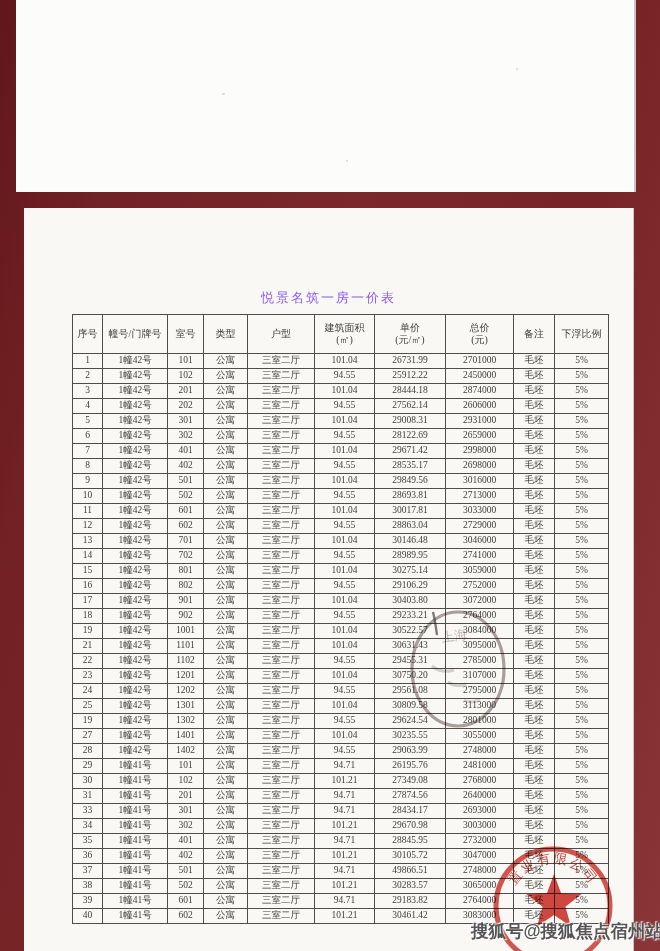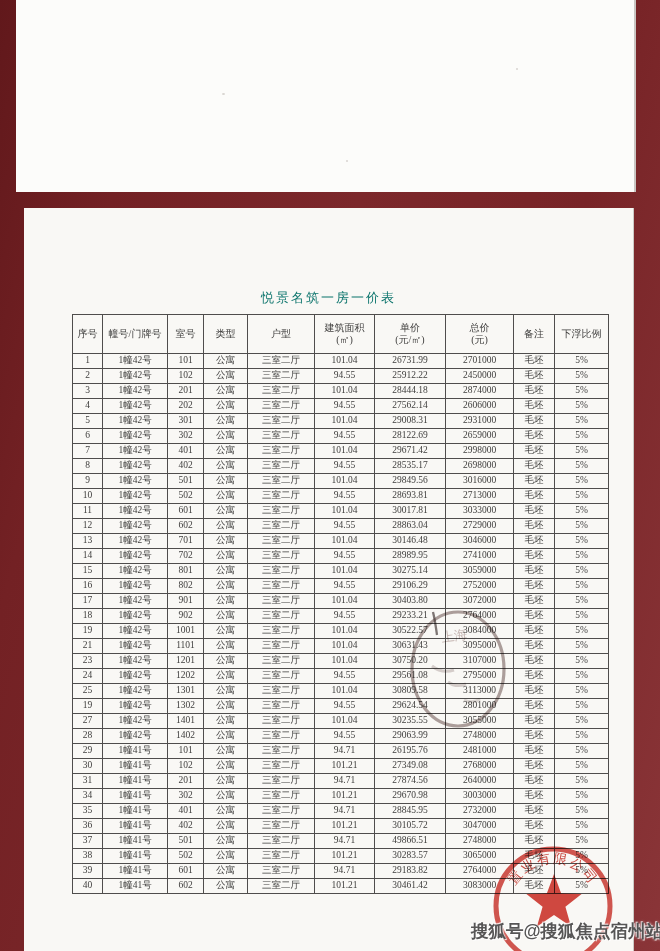--- a/index.html
+++ b/index.html
@@ -12,21 +12,21 @@
     position:absolute;left:16px;top:0;width:618px;height:192px;
     background:#fcfcfa;border-right:2px solid #c9c5c2;
   }
   .speck{position:absolute;background:#d8d5d1;border-radius:50%;}
   .page-doc{
     position:absolute;left:24px;top:208px;width:609px;height:743px;
     background:#f9f8f5;border-right:1px solid #ccc9c5;
   }
   .doc-title{
     position:absolute;left:0;top:81px;width:100%;
-    text-align:center;font-size:13px;color:#0f766e;letter-spacing:2px;
+    text-align:center;font-size:13px;color:#8b5cf6;letter-spacing:2px;
   }
   table.price{
     position:absolute;left:48px;top:106px;width:536px;
     border-collapse:collapse;table-layout:fixed;
   }
   table.price th,table.price td{
     border:1px solid #4f4d4c;text-align:center;vertical-align:middle;
     padding:0;color:#3e3d3c;overflow:hidden;
   }
   table.price th{
@@ -320,20 +320,32 @@
           <td>1101</td>
           <td>公寓</td>
           <td>三室二厅</td>
           <td>101.04</td>
           <td>30631.43</td>
           <td>3095000</td>
           <td>毛坯</td>
           <td>5%</td>
         </tr>
         <tr>
+          <td>22</td>
+          <td>1幢42号</td>
+          <td>1102</td>
+          <td>公寓</td>
+          <td>三室二厅</td>
+          <td>94.55</td>
+          <td>29455.31</td>
+          <td>2785000</td>
+          <td>毛坯</td>
+          <td>5%</td>
+        </tr>
+        <tr>
           <td>23</td>
           <td>1幢42号</td>
           <td>1201</td>
           <td>公寓</td>
           <td>三室二厅</td>
           <td>101.04</td>
           <td>30750.20</td>
           <td>3107000</td>
           <td>毛坯</td>
           <td>5%</td>
@@ -424,20 +436,32 @@
         </tr>
         <tr>
           <td>31</td>
           <td>1幢41号</td>
           <td>201</td>
           <td>公寓</td>
           <td>三室二厅</td>
           <td>94.71</td>
           <td>27874.56</td>
           <td>2640000</td>
+          <td>毛坯</td>
+          <td>5%</td>
+        </tr>
+        <tr>
+          <td>33</td>
+          <td>1幢41号</td>
+          <td>301</td>
+          <td>公寓</td>
+          <td>三室二厅</td>
+          <td>94.71</td>
+          <td>28434.17</td>
+          <td>2693000</td>
           <td>毛坯</td>
           <td>5%</td>
         </tr>
         <tr>
           <td>34</td>
           <td>1幢41号</td>
           <td>302</td>
           <td>公寓</td>
           <td>三室二厅</td>
           <td>101.21</td>

